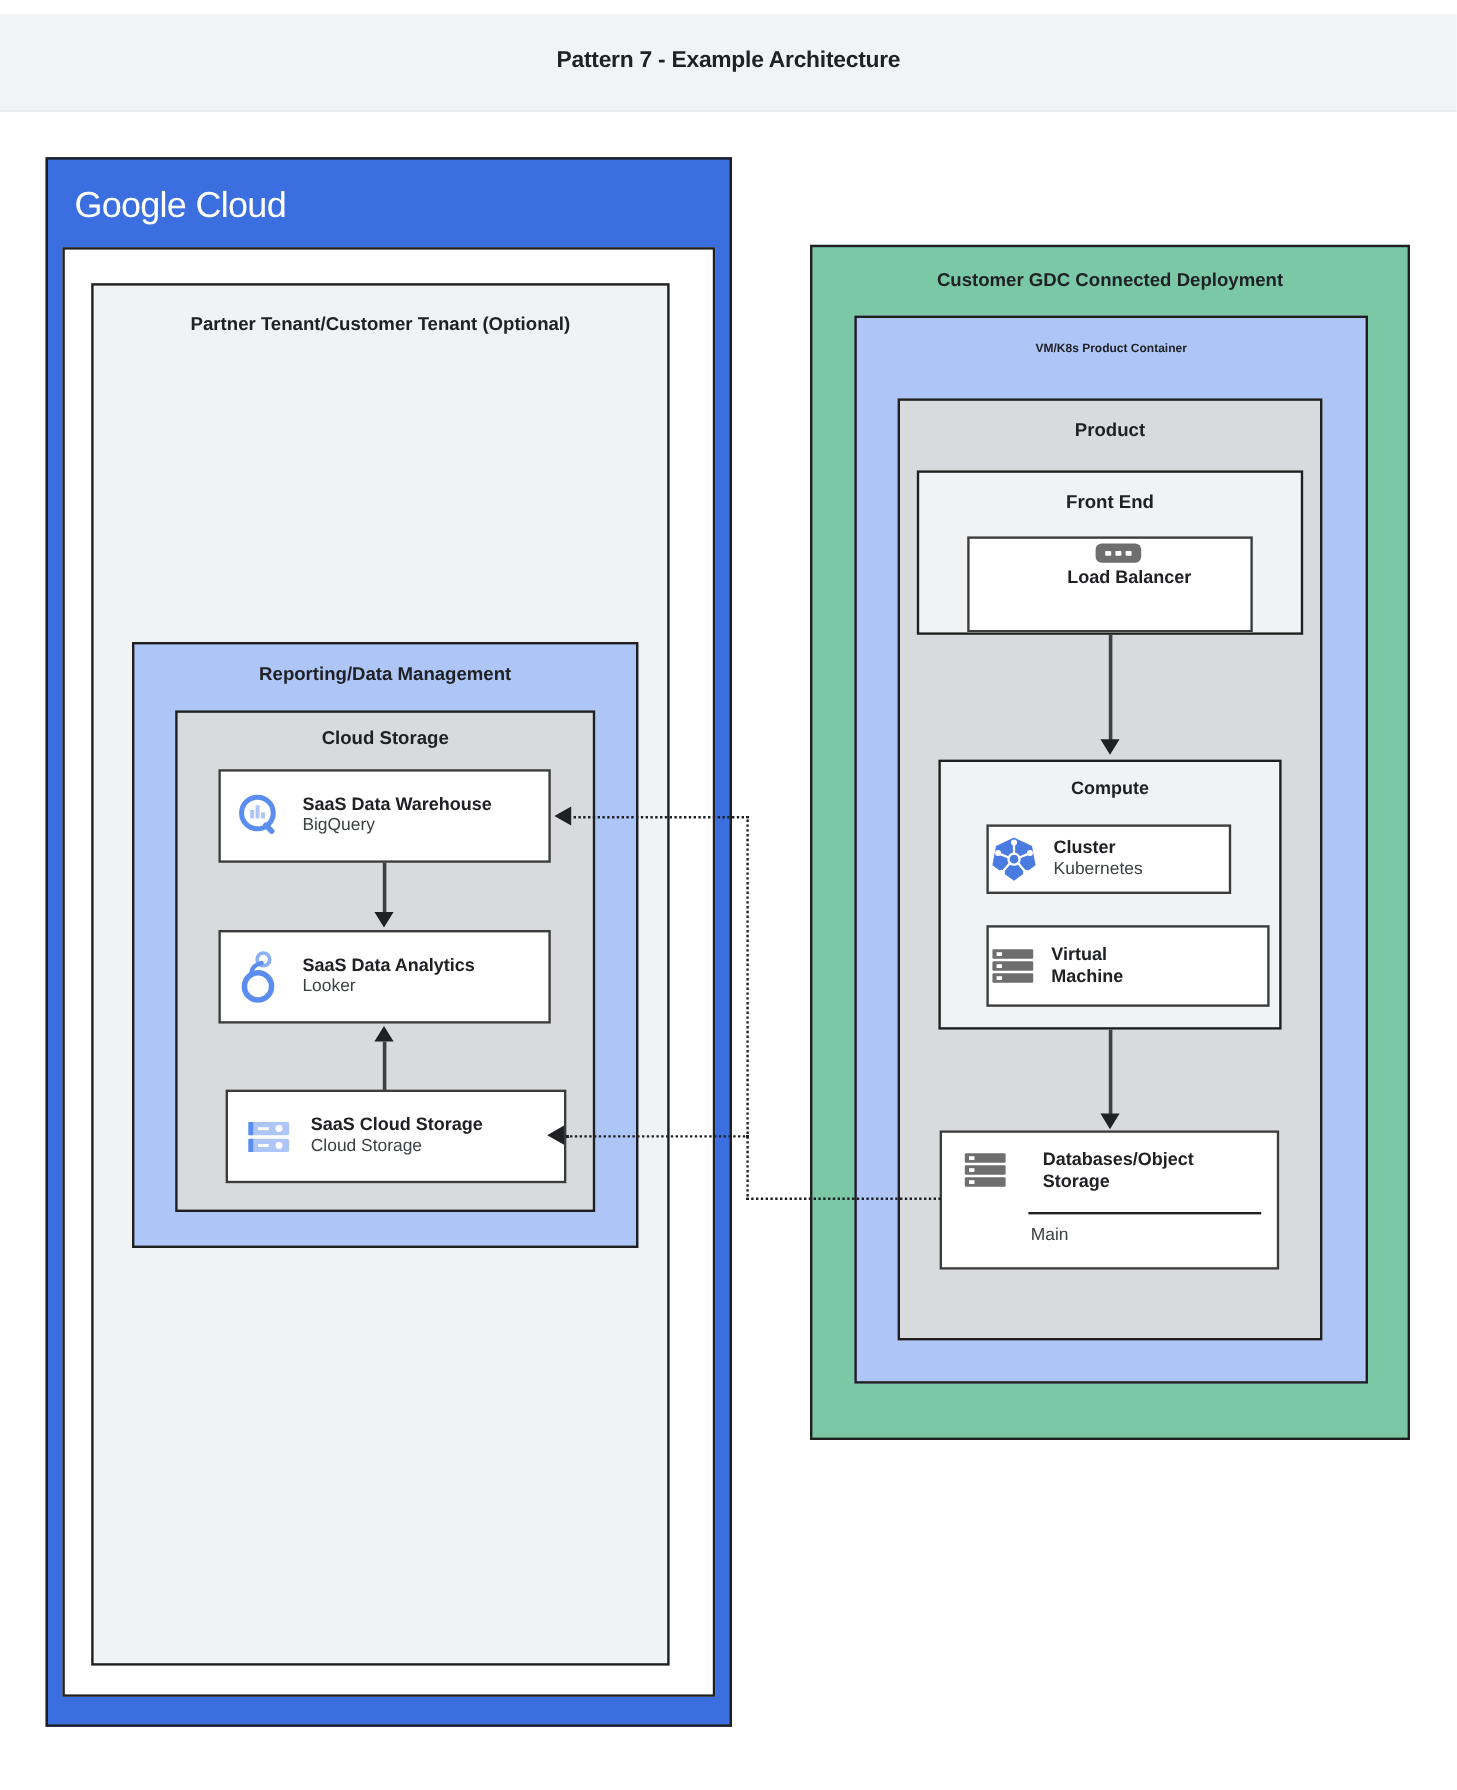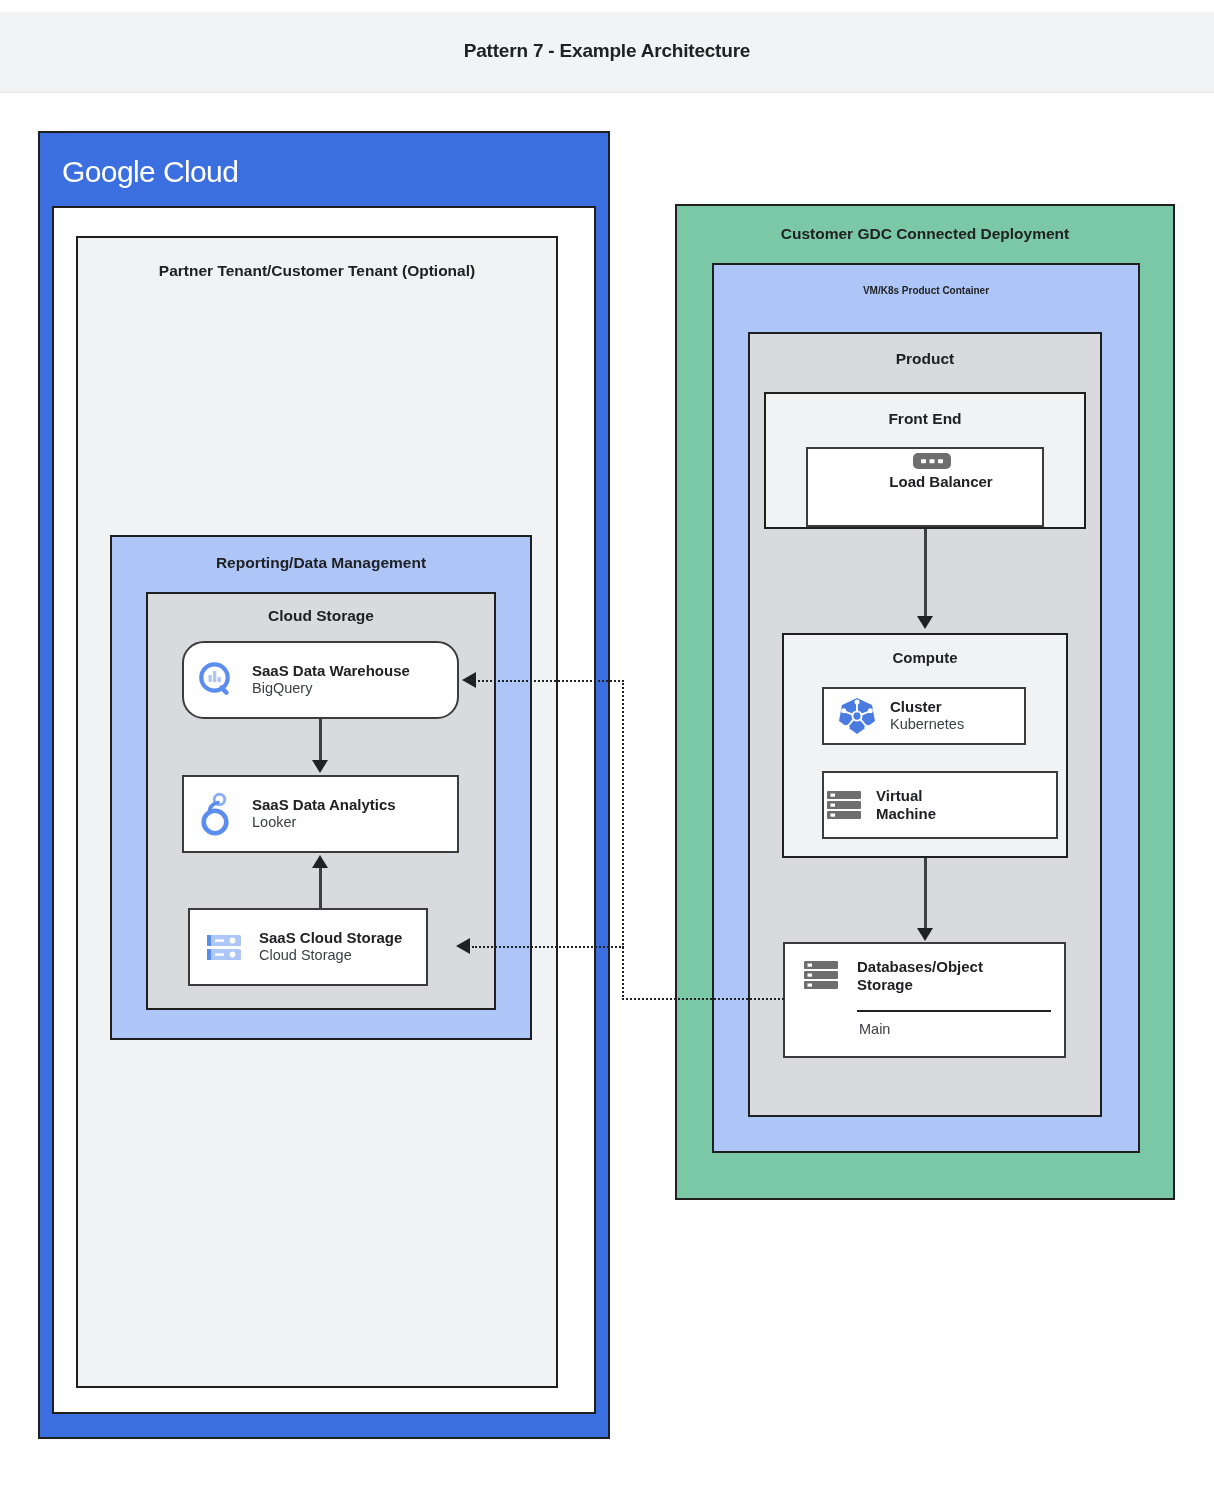--- a/index.html
+++ b/index.html
@@ -121,27 +121,27 @@
     color: #202124;
     line-height: 1.22;
   }
   .node-sub {
     font-size: 14.5px;
     font-weight: normal;
     color: #3c4043;
     line-height: 1.22;
   }
 
-  #node-bigquery { left: 182px; top: 641px; width: 277px; height: 78px; padding-left: 12px; border-radius: 22px; }
+  #node-bigquery { left: 182px; top: 641px; width: 277px; height: 78px; padding-left: 12px; }
   #node-bigquery .node-text { margin-left: 14px; }
 
   #node-looker { left: 182px; top: 775px; width: 277px; height: 78px; padding-left: 12px; }
   #node-looker .node-text { margin-left: 14px; }
 
-  #node-saas-storage { left: 188px; top: 908px; width: 240px; height: 78px; padding-left: 13px; }
+  #node-saas-storage { left: 188px; top: 908px; width: 284px; height: 78px; padding-left: 13px; }
   #node-saas-storage .node-text { margin-left: 14px; }
 
   
   #gdc-box {
     left: 675px; top: 204px;
     width: 500px; height: 996px;
     background: #7AC8A5;
   }
   #gdc-label { top: 19px; font-size: 15.5px; }
 
@@ -177,41 +177,41 @@
   #compute-box {
     left: 782px; top: 633px;
     width: 286px; height: 225px;
     background: #F1F2F4;
   }
   #compute-label { top: 14px; font-size: 15px; }
 
   #node-cluster {
     left: 822px; top: 687px;
     width: 204px; height: 58px;
-    padding-left: 12px;
   }
   #node-cluster .node-text { margin-left: 12px; }
 
   #node-vm {
     left: 822px; top: 771px;
     width: 236px; height: 68px;
     padding-left: 0;
   }
   #node-vm .node-text { margin-left: 12px; }
 
   #node-db {
     left: 783px; top: 942px;
     width: 283px; height: 116px;
     display: block;
     padding: 0;
   }
   #node-db .db-top {
     display: flex;
     align-items: flex-start;
     padding: 14px 0 0 16px;
+    gap: 12px;
   }
   #node-db .db-top .node-text { margin-left: 16px; }
   #node-db .db-divider {
     position: absolute;
     left: 72px; top: 66px;
     width: 194px; height: 0;
     border-top: 2px solid #202124;
   }
   #node-db .db-footer {
     position: absolute;

